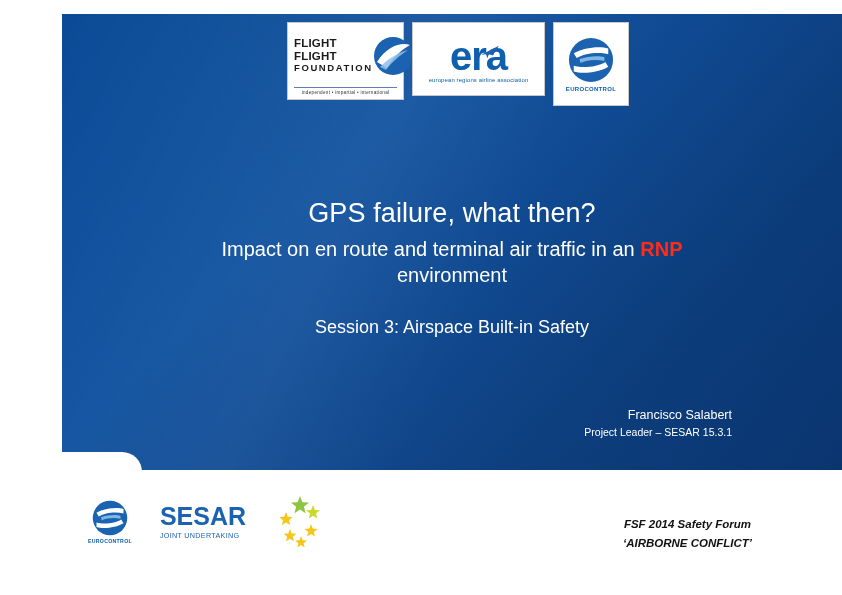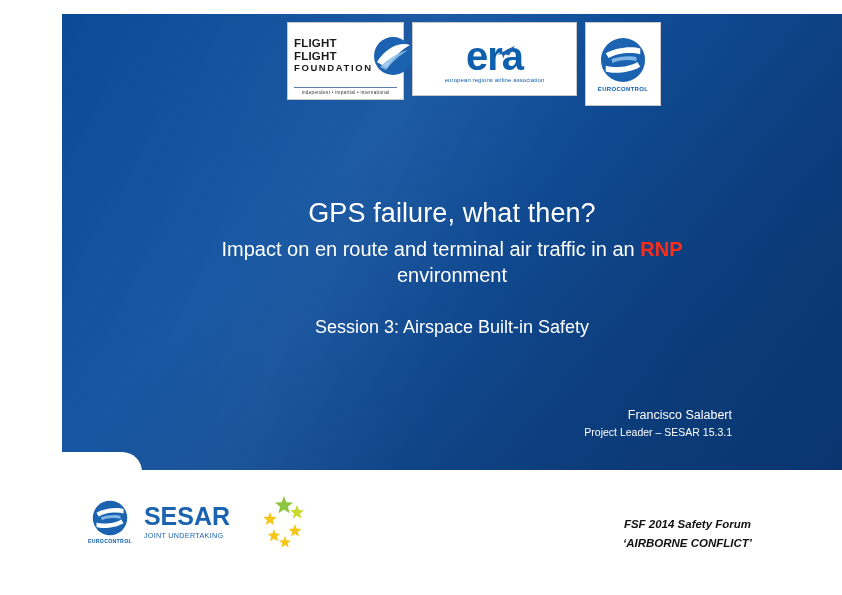--- a/index.html
+++ b/index.html
@@ -63,21 +63,21 @@
   .logo-box {
     background: #ffffff;
     border: 1px solid #c8c8c8;
     box-sizing: border-box;
     display: flex;
     align-items: center;
     justify-content: center;
     position: relative;
   }
   .logo-fsf { width: 117px; height: 78px; padding: 4px 6px; }
-  .logo-era { width: 165px; height: 74px; padding: 20px 6px; }
+  .logo-era { width: 133px; height: 74px; padding: 20px 6px; }
   .logo-ec  { width: 76px;  height: 84px; padding: 3px; }
 
   
   .fsf-wrap {
     width: 100%;
     display: flex;
     flex-direction: column;
     justify-content: center;
     height: 100%;
   }
@@ -208,21 +208,21 @@
     line-height: 16px;
   }
 
   
   .footer-logos {
     position: absolute;
     left: 88px;
     top: 500px;
     display: flex;
     align-items: center;
-    gap: 12px;
+    gap: 28px;
   }
   .ec-footer {
     display: flex;
     flex-direction: column;
     align-items: center;
   }
   .ec-footer .ec-mark { width: 36px; height: 36px; }
   .ec-footer .ec-word { font-size: 5.2px; margin-top: 2px; }
 
   .sesar-logo {

